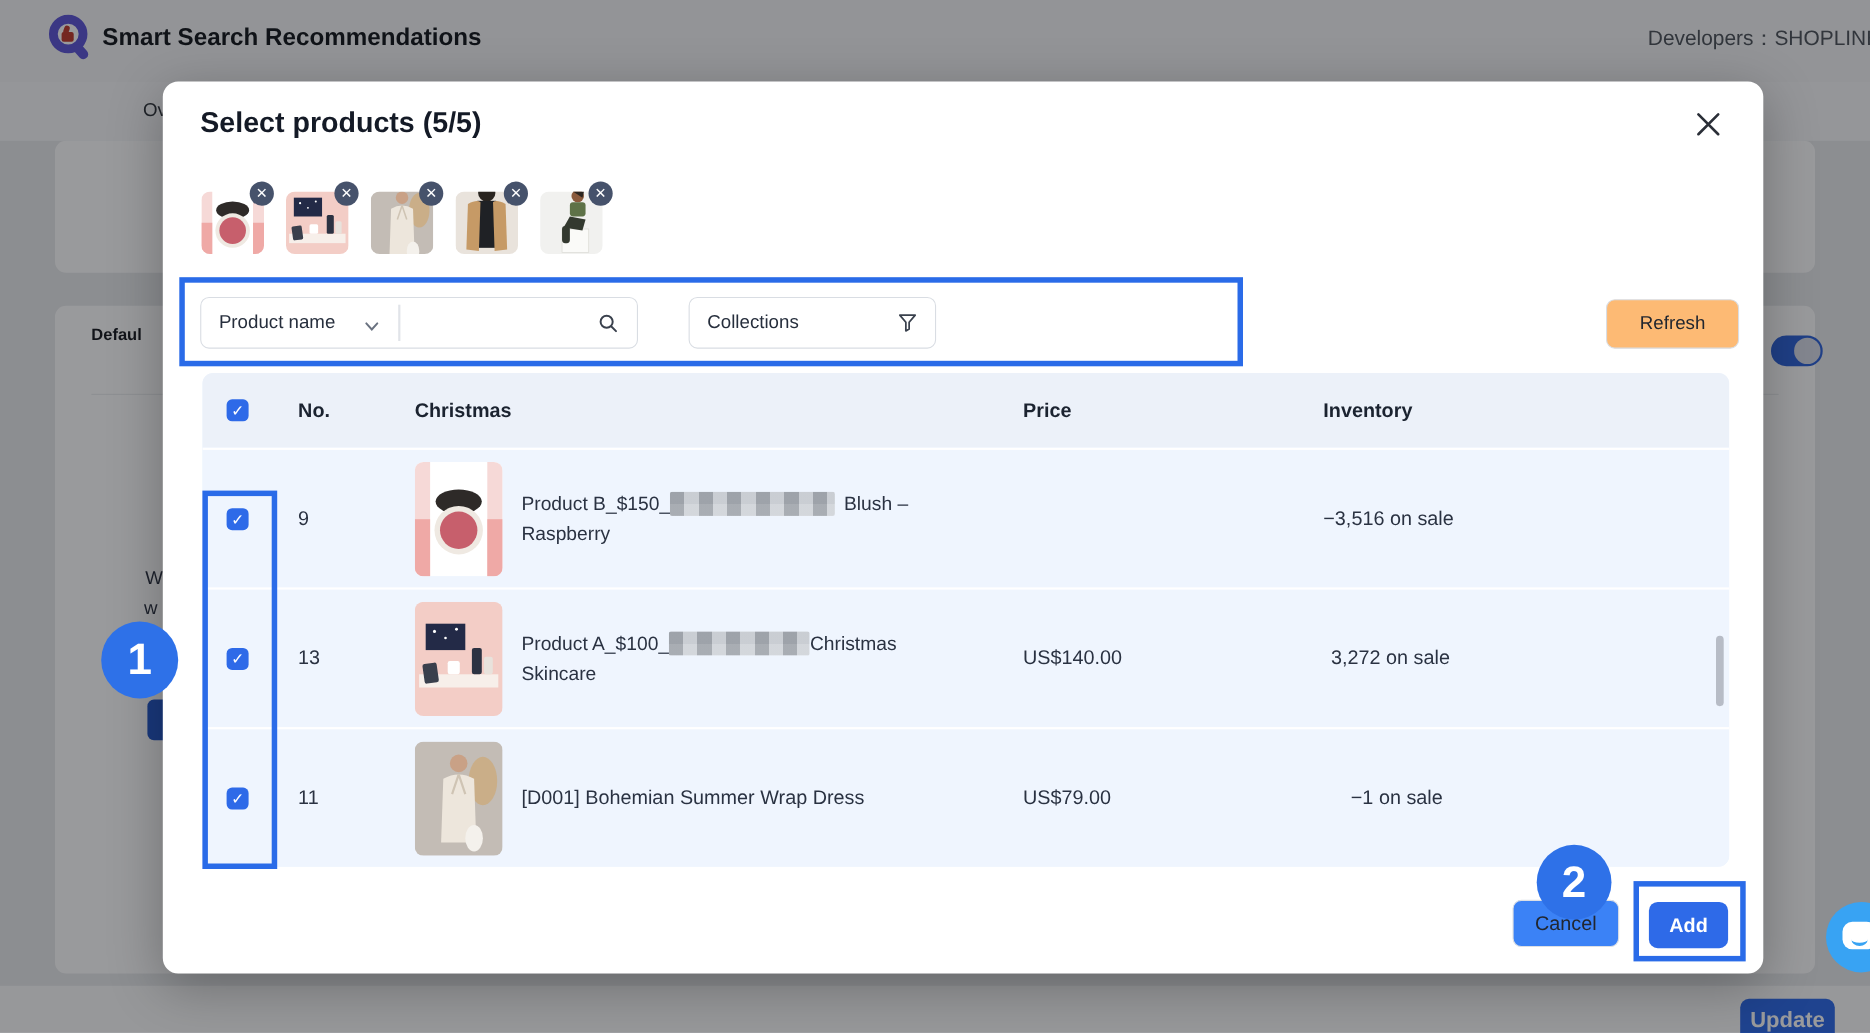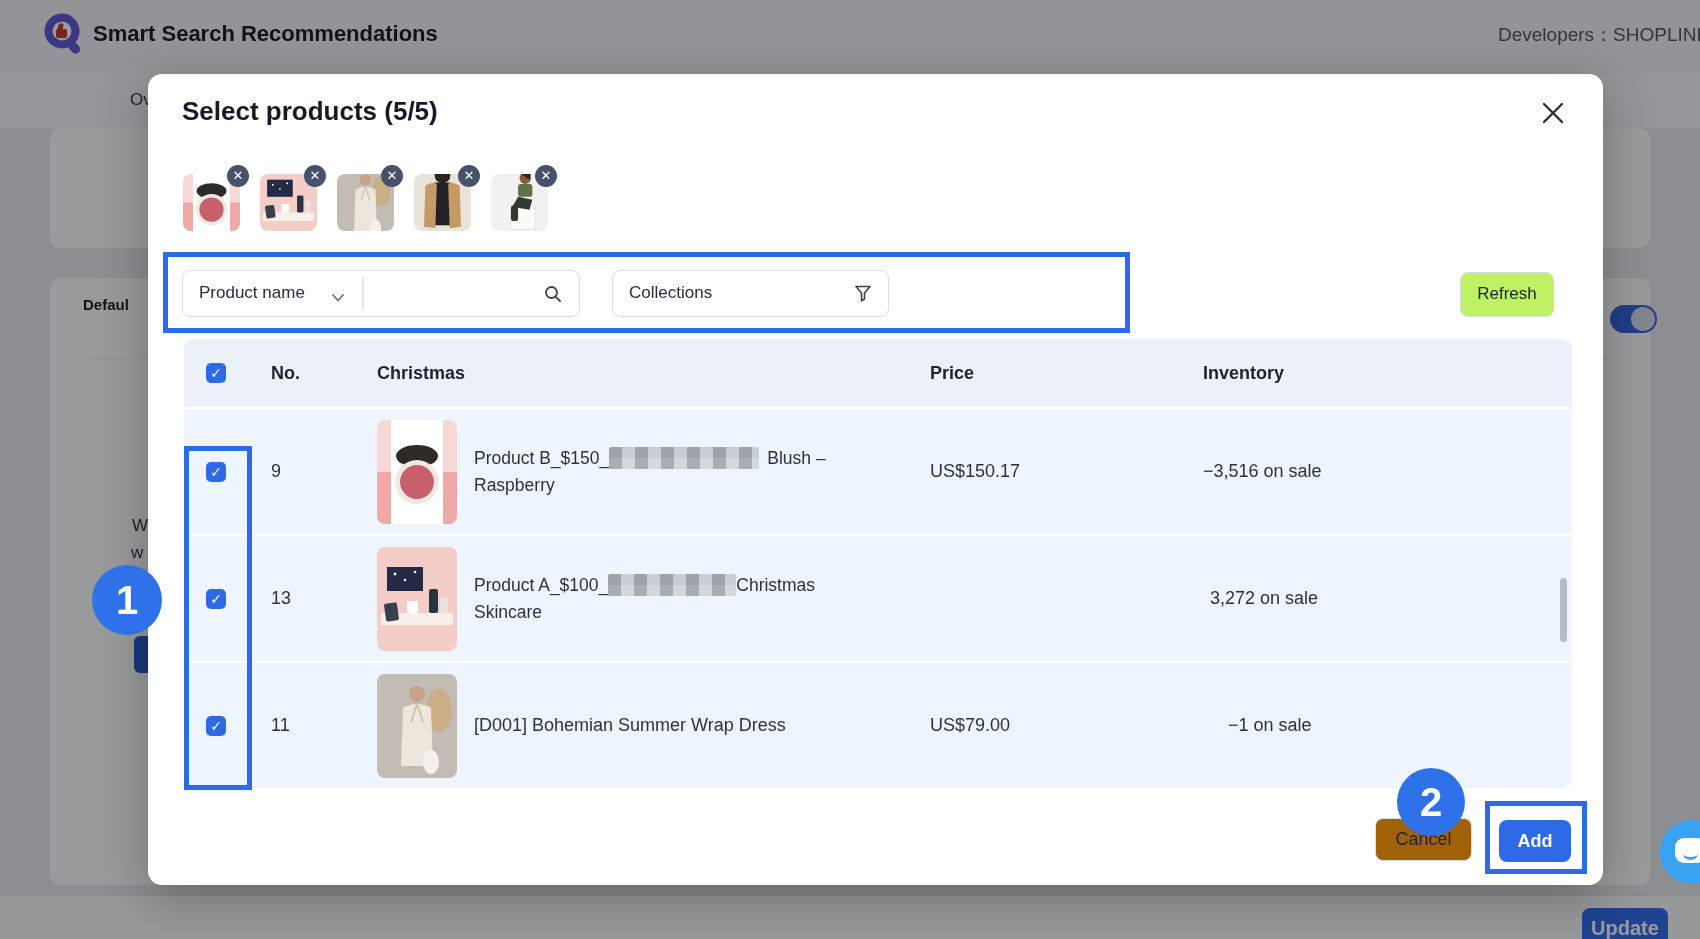--- a/index.html
+++ b/index.html
@@ -28,41 +28,41 @@
     box-shadow:0 12px 48px rgba(0,0,0,.28);z-index:10;}
   .m-title{left:34px;top:22px;font-size:26px;font-weight:bold;color:#141A26;}
   .m-close{left:1388px;top:22px;width:34px;height:34px;cursor:pointer;}
   .thumb{top:100px;width:57px;height:57px;border-radius:8px;overflow:visible;}
   .thumb .ph{position:absolute;left:0;top:0;width:57px;height:57px;border-radius:8px;overflow:hidden;}
   .badge{position:absolute;right:-9px;top:-9px;width:22px;height:22px;border-radius:50%;
     background:#46526B;color:#fff;font-size:13px;line-height:22px;text-align:center;cursor:pointer;z-index:2;}
   .fbox{top:196px;height:47px;background:#fff;border:1.5px solid #D9DDE3;border-radius:8px;box-sizing:border-box;}
   .flabel{position:absolute;left:16px;top:12px;font-size:17px;color:#262E3C;white-space:nowrap;}
   .ficon{position:absolute;top:13px;}
-  .refresh-btn{left:1312px;top:198px;width:94px;height:45px;border:1.5px solid #D9DDE3;border-radius:8px;
-    box-sizing:border-box;background:#bef264;font-size:17px;color:#21262F;text-align:center;line-height:42px;cursor:pointer;}
+  .refresh-btn{left:1312px;top:198px;width:121px;height:45px;border:1.5px solid #D9DDE3;border-radius:8px;
+    box-sizing:border-box;background:#fdba74;font-size:17px;color:#21262F;text-align:center;line-height:42px;cursor:pointer;}
   
   .tbl{left:36px;top:265px;width:1388px;height:449px;border-radius:10px;overflow:hidden;background:#EFF5FE;}
   .thead{position:absolute;left:0;top:0;width:1388px;height:68px;background:#ECF1F9;}
   .th{position:absolute;top:0;height:68px;display:flex;align-items:center;
     font-size:18px;font-weight:600;color:#1B2330;}
   .trow{position:absolute;left:0;width:1388px;height:127px;background:#EFF5FE;border-top:2px solid #FFFFFF;box-sizing:border-box;}
   .cell{position:absolute;top:0;height:100%;display:flex;align-items:center;font-size:18px;color:#2A3242;}
   .cbx{width:20px;height:20px;border-radius:5px;background:#2E6AE8;color:#fff;
     font-size:14px;line-height:20px;text-align:center;cursor:pointer;}
   .pimg{position:absolute;left:193px;top:11px;width:80px;height:104px;border-radius:8px;overflow:hidden;}
   .pname{position:absolute;left:290px;width:500px;font-size:17.5px;color:#2A3242;line-height:27px;}
   .mosaic{display:inline-block;height:22px;vertical-align:-5px;border-radius:2px;
     background:
       repeating-linear-gradient(90deg, rgba(122,128,136,.50) 0 13px, rgba(208,212,217,.55) 13px 26px),
       repeating-linear-gradient(0deg, #D8DBDF 0 11px, #C2C6CC 11px 22px);
     filter:blur(.7px);}
   .sbthumb{position:absolute;left:1376px;top:239px;width:7px;height:64px;border-radius:4px;background:#B7BCC6;cursor:pointer;}
   
-  .cancel-btn{left:1227px;top:744px;width:97px;height:43px;background:#a16207;border:1.5px solid #DCDFE4;
+  .cancel-btn{left:1227px;top:744px;width:97px;height:43px;background:#3b82f6;border:1.5px solid #DCDFE4;
     border-radius:8px;box-sizing:border-box;font-size:18px;color:#21262F;text-align:center;line-height:40px;cursor:pointer;}
   .add-btn{left:1351px;top:746px;width:72px;height:42px;background:#2E6AE8;border-radius:8px;
     font-size:18px;font-weight:600;color:#fff;text-align:center;line-height:42px;cursor:pointer;}
   
   .ann-rect{border:5px solid #2A6BE8;box-sizing:border-box;z-index:30;pointer-events:none;}
   .ann-circle{border-radius:50%;background:#2E71E8;color:#fff;font-weight:bold;font-size:40px;
     display:flex;align-items:center;justify-content:center;z-index:31;}
   .fab{left:1660px;top:820px;width:64px;height:64px;border-radius:50%;background:#38A3F3;z-index:40;cursor:pointer;}
   .fab .bubble{position:absolute;left:15px;top:18px;width:31px;height:25px;background:#fff;border-radius:9px;}
   .fab .smile{position:absolute;left:23px;top:28px;width:15px;height:9px;border-bottom:3px solid #38A3F3;border-radius:50%;}
@@ -175,21 +175,21 @@
             <polyline points="2,2 7,7.5 12,2" fill="none" stroke="#6A7280" stroke-width="1.8" stroke-linecap="round"></polyline>
           </svg></span>
       <span class="abs" style="left:179px;top:6px;width:1.5px;height:33px;background:#E1E4E9"></span>
       <input class="abs" style="left: 190px; top: 6px; width: 160px; height: 32px; border: 0px; outline: 0px; font-size: 16px;" value="">
       <span class="ficon" style="right:16px">
         <svg width="20" height="20" viewBox="0 0 20 20">
             <circle cx="8.5" cy="8.5" r="5.5" fill="none" stroke="#3A414D" stroke-width="1.8"></circle>
             <line x1="12.8" y1="12.8" x2="17" y2="17" stroke="#3A414D" stroke-width="1.8" stroke-linecap="round"></line>
           </svg></span>
     </div>
-    <div class="abs fbox" style="left:464px;width:277px">
+    <div class="abs fbox" style="left:478px;width:225px">
       <span class="flabel">Collections</span>
       <span class="ficon" style="right:16px">
         <svg width="18" height="19" viewBox="0 0 18 19">
             <path d="M2 2.5 h14 l-5.5 6.5 v6 l-3 1.8 v-7.8 Z" fill="none" stroke="#3A414D" stroke-width="1.6" stroke-linejoin="round"></path>
           </svg></span>
     </div>
     <div class="abs refresh-btn">Refresh</div>
 
     <div class="abs tbl">
       <div class="thead">
@@ -216,21 +216,20 @@
               <rect x="66" y="52" width="14" height="52" fill="#EFA9A6"></rect>
               <ellipse cx="40" cy="36" rx="21" ry="11" fill="#2E2A28"></ellipse>
               <circle cx="40" cy="62" r="22" fill="#EFE9E2"></circle>
               <circle cx="40" cy="62" r="17" fill="#C75F6C"></circle>
             </svg>
         </div>
         <div class="pname" style="top:36px">
           <span>Product B_$150_</span><span class="mosaic" style="width:150px"></span><span style="margin-left:8px">Blush –</span><br>
           <span>Raspberry</span>
         </div>
-        <div class="cell" style="left:746px">US$150.17</div>
         <div class="cell" style="left:1019px">−3,516 on sale</div>
       </div>
 
       <div class="trow" style="top:195px">
         <div class="cell" style="left:22px">
             <span class="cbx">✓</span>
           </div>
         <div class="cell" style="left:87px">13</div>
         <div class="pimg">
           <svg width="80" height="104" viewBox="0 0 80 104">
@@ -243,20 +242,21 @@
               <rect x="52" y="42" width="9" height="24" rx="2" fill="#2C3242"></rect>
               <rect x="63" y="50" width="8" height="16" rx="2" fill="#E8E2DC"></rect>
               <rect x="30" y="54" width="11" height="12" rx="2" fill="#FFFFFF"></rect>
               <rect x="8" y="56" width="13" height="18" rx="2" fill="#3A3F4C" transform="rotate(-8 14 65)"></rect>
             </svg>
         </div>
         <div class="pname" style="top:36px">
           <span>Product A_$100_</span><span class="mosaic" style="width:128px"></span><span>Christmas</span><br>
           <span>Skincare</span>
         </div>
+        <div class="cell" style="left:746px">US$140.00</div>
         <div class="cell" style="left:1026px">3,272 on sale</div>
       </div>
 
       <div class="trow" style="top:322px">
         <div class="cell" style="left:22px">
             <span class="cbx">✓</span>
           </div>
         <div class="cell" style="left:87px">11</div>
         <div class="pimg">
           <svg width="80" height="104" viewBox="0 0 80 104">

